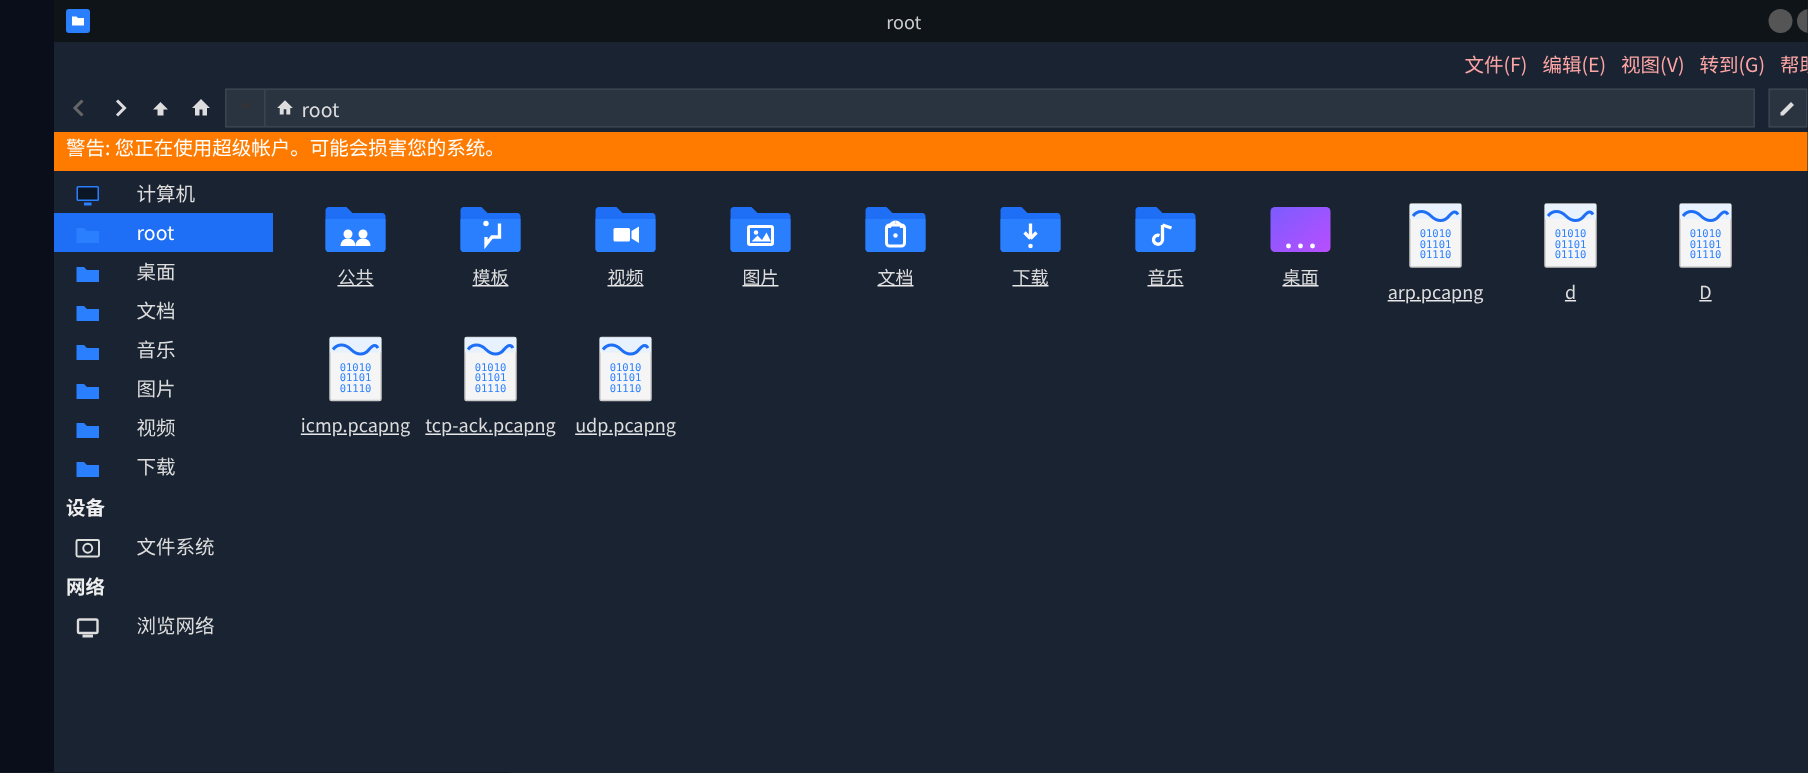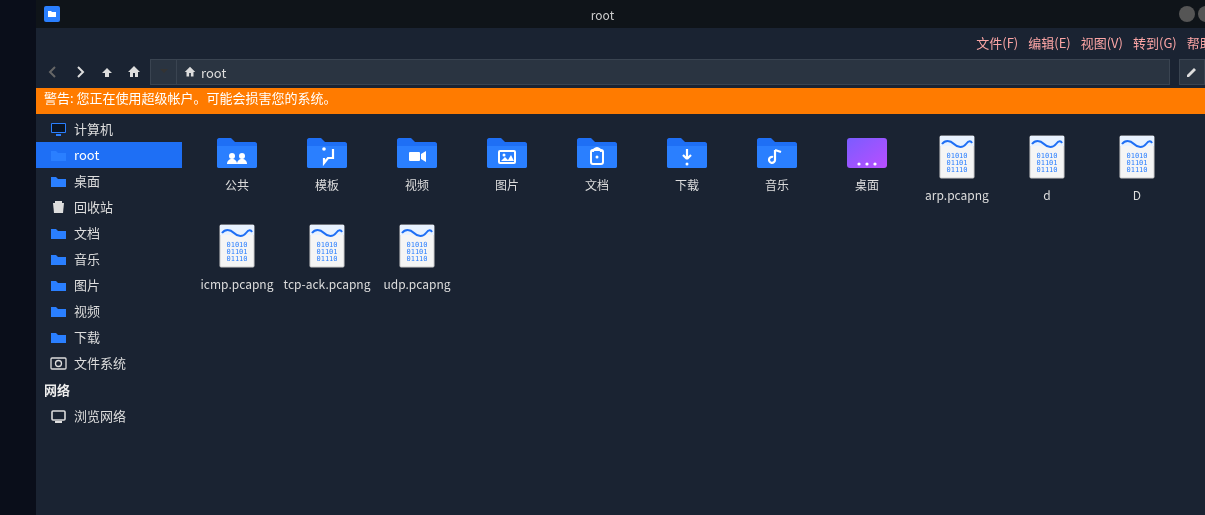--- a/index.html
+++ b/index.html
@@ -126,22 +126,22 @@
       overflow-y: auto;
     }
     .side-section-header {
       padding: 4px 8px;
       font-weight: bold;
       font-size: 13px;
       color: #eee;
     }
     .side-item {
       display: flex;
-      align-items: center;
-      gap: 7px;
+      align-items: flex-end;
+      gap: 24px;
       padding: 4px 10px 4px 14px;
       color: #ddd;
       font-size: 13px;
       cursor: pointer;
       line-height: 18px;
     }
     .side-item.selected {
       background: #1e6ff5;
       color: #fff;
     }
@@ -161,20 +161,21 @@
       align-content: flex-start;
     }
     .grid-item {
       width: 90px;
       display: flex;
       flex-direction: column;
       align-items: center;
       gap: 6px;
       padding: 6px 0 14px;
       cursor: pointer;
+      text-decoration: underline;
     }
     .folder-icon {
       width: 44px; height: 36px;
     }
     .file-icon {
       width: 38px; height: 46px;
     }
     .grid-label {
       font-size: 12px;
       color: #ddd;
@@ -288,29 +289,20 @@
           <span class="side-icon">
             <svg width="17" height="15" viewBox="0 0 17 15">
               <path d="M1 3h5l2 2h8v8H1z" fill="#2a7fff"></path>
             </svg>
           </span>
           <span>桌面</span>
         </div>
         <div class="side-item">
           <span class="side-icon">
             <svg width="17" height="15" viewBox="0 0 17 15">
-              <path d="M3 3h11l-1 10H4z" fill="#ddd"></path>
-              <rect x="5" y="1" width="7" height="2" fill="#ddd"></rect>
-            </svg>
-          </span>
-          <span>回收站</span>
-        </div>
-        <div class="side-item">
-          <span class="side-icon">
-            <svg width="17" height="15" viewBox="0 0 17 15">
               <path d="M1 3h5l2 2h8v8H1z" fill="#2a7fff"></path>
             </svg>
           </span>
           <span>文档</span>
         </div>
         <div class="side-item">
           <span class="side-icon">
             <svg width="17" height="15" viewBox="0 0 17 15">
               <path d="M1 3h5l2 2h8v8H1z" fill="#2a7fff"></path>
             </svg>
@@ -334,20 +326,21 @@
           <span>视频</span>
         </div>
         <div class="side-item">
           <span class="side-icon">
             <svg width="17" height="15" viewBox="0 0 17 15">
               <path d="M1 3h5l2 2h8v8H1z" fill="#2a7fff"></path>
             </svg>
           </span>
           <span>下载</span>
         </div>
+        <div class="side-section-header">设备</div>
         <div class="side-item">
           <span class="side-icon">
             <svg width="17" height="15" viewBox="0 0 17 15">
               <rect x="1" y="2" width="15" height="11" rx="1" fill="none" stroke="#ddd" stroke-width="1.3"></rect>
               <circle cx="8.5" cy="7.5" r="3" fill="none" stroke="#ddd" stroke-width="1.3"></circle>
             </svg>
           </span>
           <span>文件系统</span>
         </div>
         <div class="side-section-header">网络</div>

